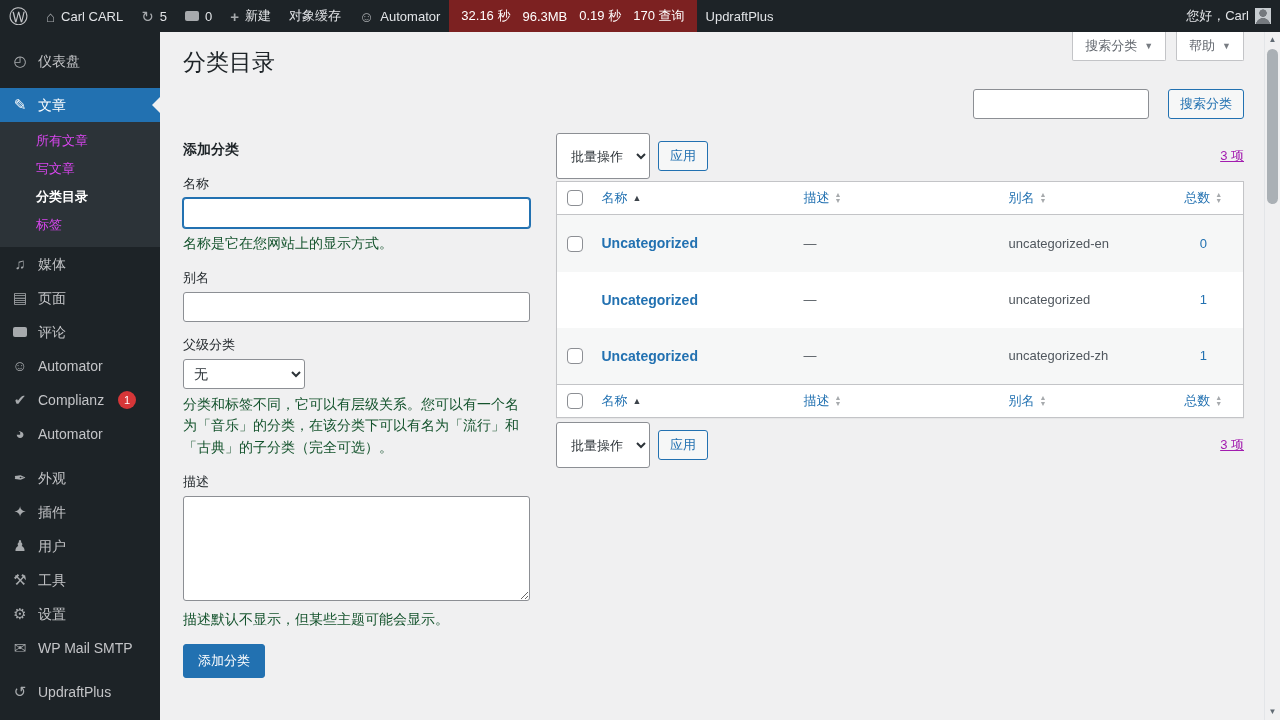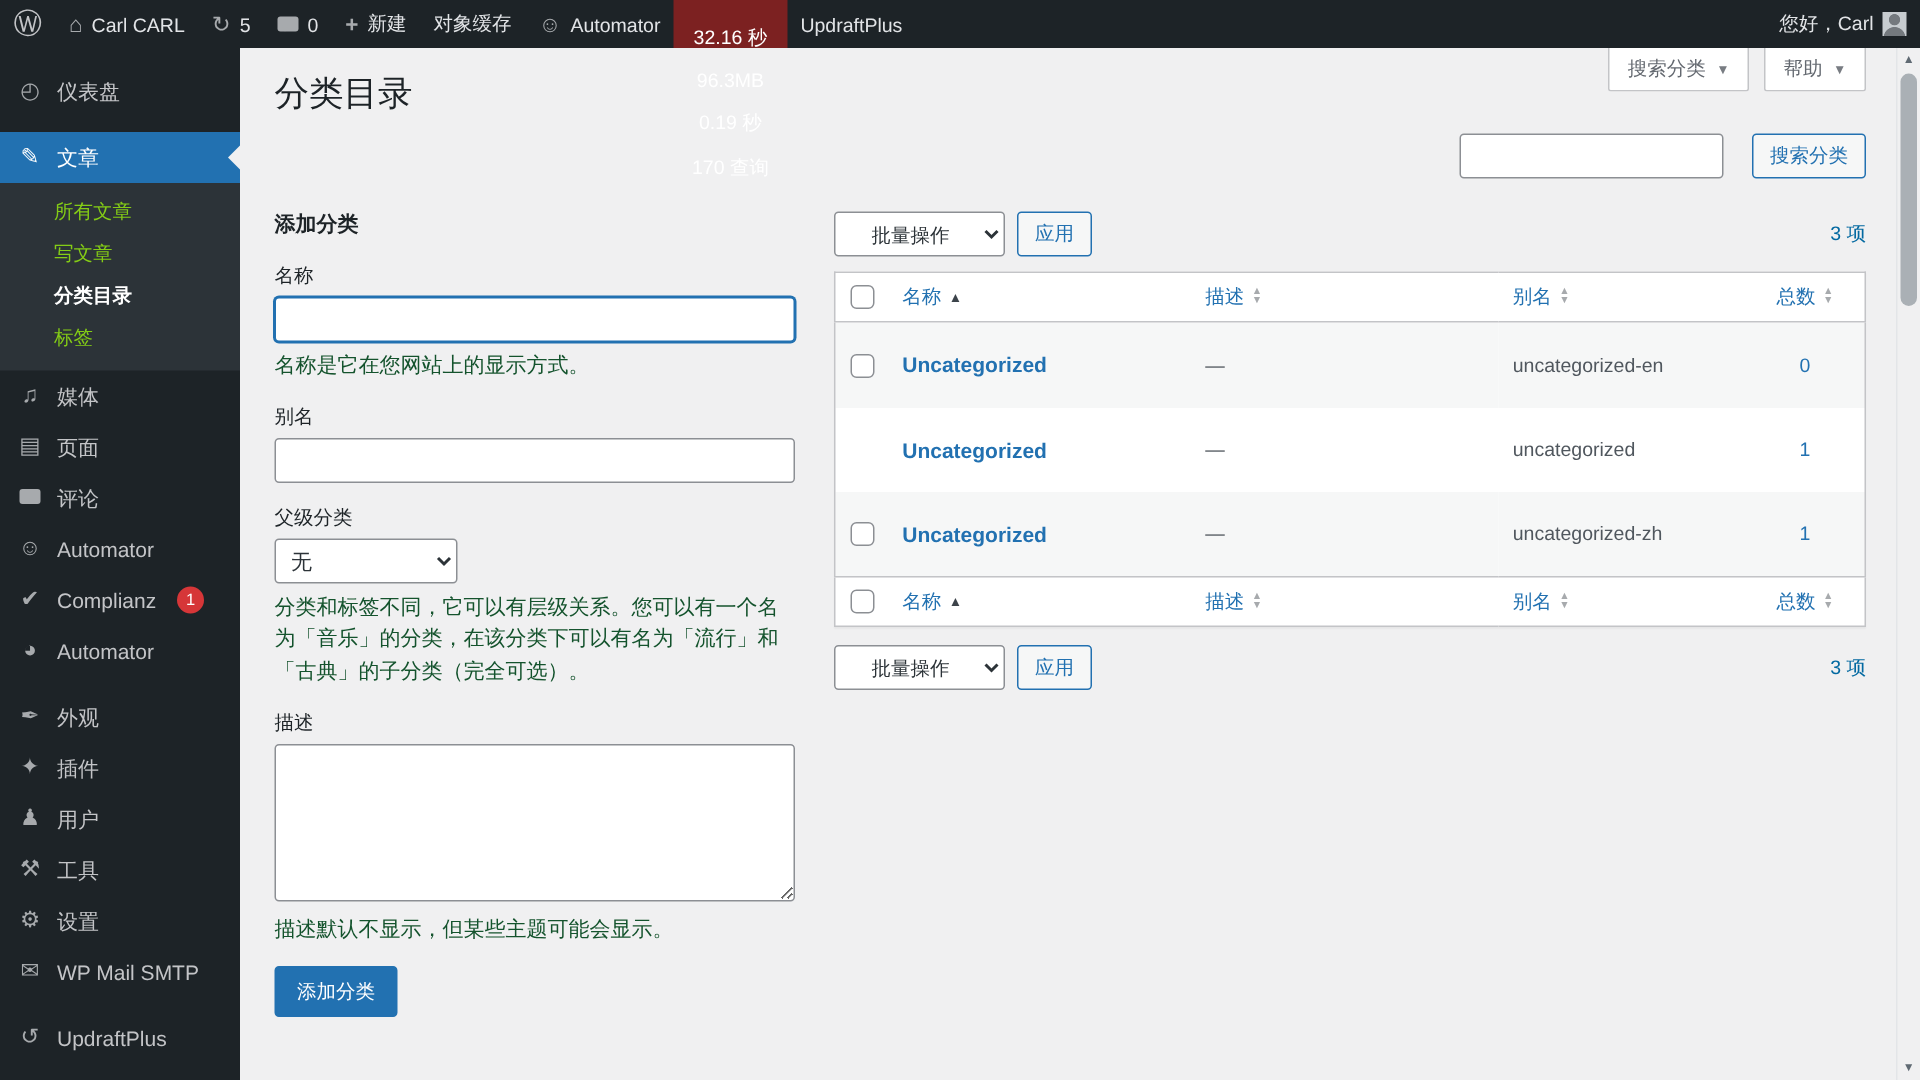--- a/index.html
+++ b/index.html
@@ -6,37 +6,37 @@
   html,body { width:1280px; height:720px; }
   body { font-family:"Liberation Sans","DejaVu Sans",sans-serif; font-size:13px; color:#1d2327; background:#f0f0f1; overflow:hidden; }
   #screen { position:relative; width:1280px; height:720px; overflow:hidden; background:#f0f0f1; }
 
   
   #adminbar { position:absolute; top:0; left:0; width:1280px; height:32px; background:#1d2327; display:flex; align-items:stretch; color:#e2e4e7; z-index:40; }
   .ab-item { display:flex; align-items:center; gap:6px; padding:0 9px; font-size:13px; white-space:nowrap; cursor:pointer; }
   .ab-icon { color:#a7aaad; font-size:15px; line-height:1; }
   .wp-logo-glyph { font-size:19px; color:#c3c4c7; line-height:1; }
   .ab-plus { font-size:15px; font-weight:bold; color:#a7aaad; }
-  .ab-qm { background:#7c2121; color:#fff; display:flex; align-items:center; gap:12px; padding:16px 12px; cursor:pointer;flex-direction:column; }
+  .ab-qm { background:#7c2121; color:#fff; display:flex; align-items:center; gap:12px; padding:1px 12px; cursor:pointer; }
   .ab-right { margin-left:auto; display:flex; align-items:stretch; }
   .bubble { position:relative; width:14px; height:10px; background:#a7aaad; border-radius:2px; display:inline-block; }
   .bubble::after { content:""; position:absolute; left:3px; bottom:-4px; width:0; height:0; border:4px solid transparent; border-top-color:#a7aaad; border-left-width:2px; border-right-width:2px; }
   .avatar { width:16px; height:16px; background:#c7ccd0;
     background-image:radial-gradient(circle at 50% 32%, #74797e 0 3.5px, rgba(0,0,0,0) 4px),
                      radial-gradient(circle at 50% 108%, #74797e 0 7px, rgba(0,0,0,0) 7.5px); }
 
   
   #sidebar { position:absolute; top:32px; left:0; bottom:0; width:160px; background:#1d2327; color:#c3c4c7; padding-top:12px; }
   .menu-item { display:flex; align-items:center; gap:8px; padding:7px 8px 7px 10px; font-size:14px; line-height:20px; position:relative; cursor:pointer; }
   .menu-icon { width:20px; flex:none; text-align:center; font-size:15px; color:#a7aaad; }
   .menu-item.active { background:#2271b1; color:#fff; }
   .menu-item.active .menu-icon { color:#fff; }
   .notch { position:absolute; right:0; top:50%; margin-top:-8px; width:0; height:0; border:8px solid transparent; border-right-color:#f0f0f1; }
   .submenu { background:#2c3338; padding:5px 0 8px; }
-  .sub-item { display:block; padding:5px 12px 5px 36px; font-size:13px; color:#84cc16; line-height:18px; cursor:pointer; text-decoration:none; }
+  .sub-item { display:block; padding:5px 12px 5px 36px; font-size:13px; color:#d946ef; line-height:18px; cursor:pointer; text-decoration:none; }
   .sub-item.current { color:#fff; font-weight:bold; }
   .badge { display:inline-block; min-width:18px; height:18px; padding:0 5px; border-radius:9px; background:#d63638; color:#fff; font-size:11px; line-height:18px; text-align:center; margin-left:6px; }
   .sep { margin-top:10px; }
 
   
   #screen-meta { position:absolute; top:32px; right:36px; display:flex; gap:10px; z-index:30; }
   .meta-btn { display:flex; align-items:center; gap:7px; background:#fff; border:1px solid #c3c4c7; border-top:none; border-radius:0 0 2px 2px; padding:5px 12px; color:#646970; font-size:13px; cursor:pointer; font-family:inherit; }
   .caret { font-size:9px; color:#787c82; line-height:1; }
 
   
@@ -58,22 +58,22 @@
   .form-field label { display:block; margin-bottom:5px; font-size:13px; color:#1d2327; }
   .form-field input[type=text] { width:100%; height:30px; border:1px solid #8c8f94; border-radius:3px; padding:0 8px; font-size:14px; background:#fff; font-family:inherit; }
   .form-field input.focused { border-color:#2271b1; box-shadow:0 0 0 1px #2271b1; outline:none; }
   .form-field select { height:30px; min-width:122px; border:1px solid #8c8f94; border-radius:3px; background:#fff; font-size:14px; padding:0 6px; color:#2c3338; font-family:inherit; }
   .form-field textarea { width:100%; height:105px; border:1px solid #8c8f94; border-radius:3px; background:#fff; resize:both; font-family:inherit; font-size:14px; padding:6px 8px; }
   .help { color:#14532d; font-size:14px; line-height:1.55; margin-top:5px; }
   .submit-wrap { margin-top:12px; }
 
   
   .tablenav { display:flex; align-items:center; gap:8px; height:30px; }
-  .tablenav select { height:30px; border:1px solid #8c8f94; border-radius:3px; background:#fff; font-size:13px; padding:0 20px; color:#2c3338; min-width:90px; font-family:inherit; }
-  .displaying-num { margin-left:auto; color:#0369a1; font-size:13px; }
+  .tablenav select { height:46px; border:1px solid #8c8f94; border-radius:3px; background:#fff; font-size:13px; padding:0 10px; color:#2c3338; min-width:90px; font-family:inherit; }
+  .displaying-num { margin-left:auto; color:#a21caf; font-size:13px;text-decoration:underline; }
   .tablenav.top { margin-bottom:10px; }
   .tablenav.bottom { margin-top:12px; }
 
   
   table.wp-list { width:100%; border-collapse:collapse; background:#fff; border:1px solid #c3c4c7; box-shadow:0 1px 1px rgba(0,0,0,.04); table-layout:fixed; }
   .col-cb { width:35px; }
   .col-desc { width:205px; }
   .col-slug { width:165px; }
   .col-count { width:80px; }
   table.wp-list thead th { border-bottom:1px solid #c3c4c7; }

